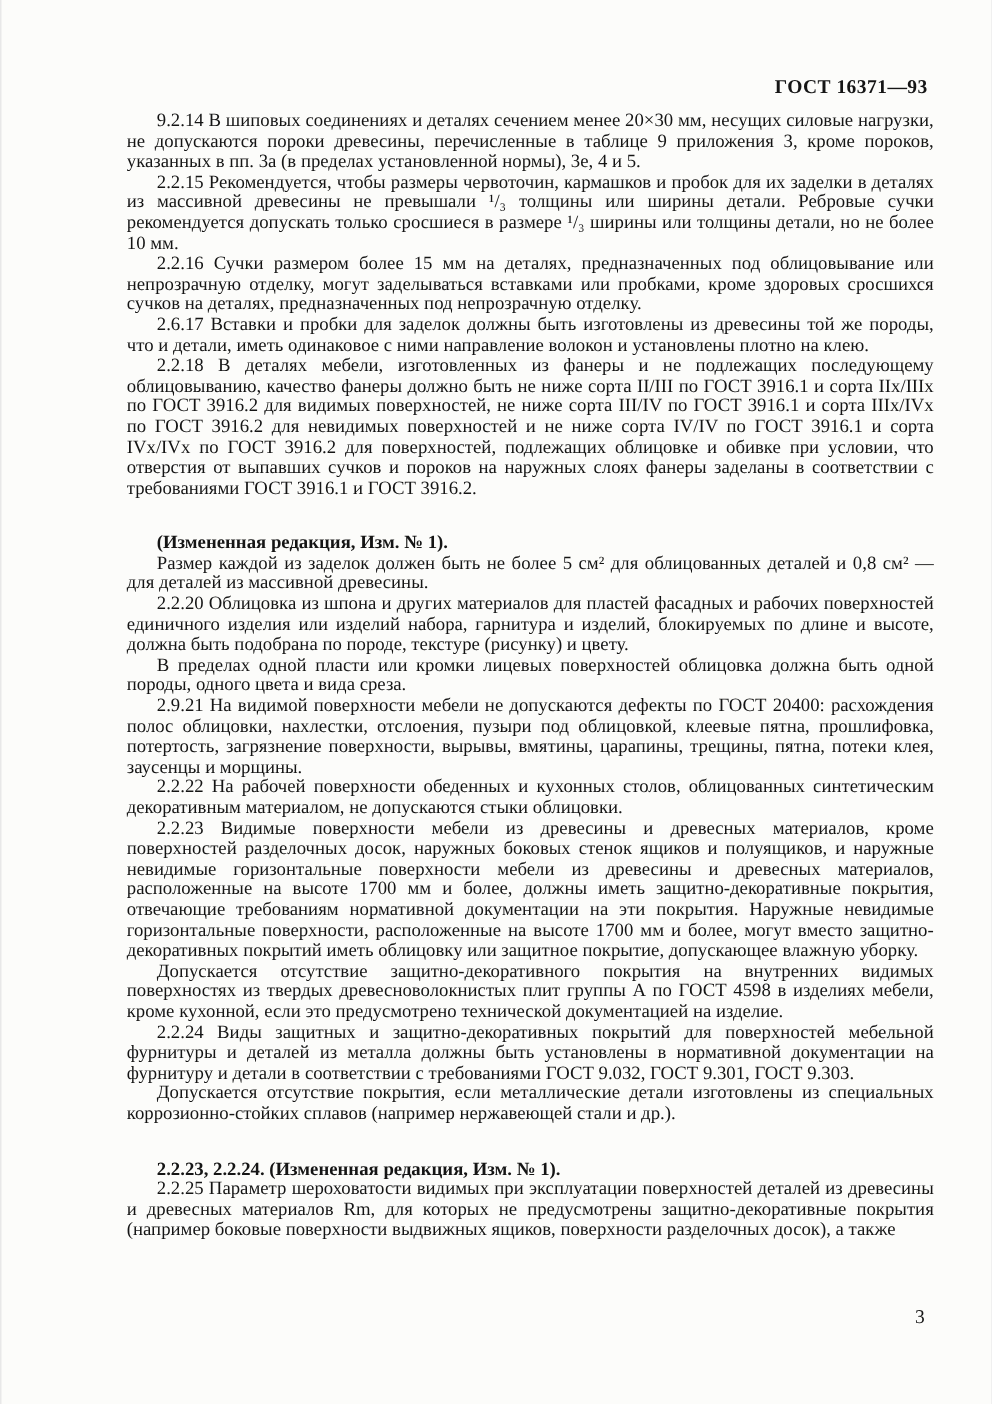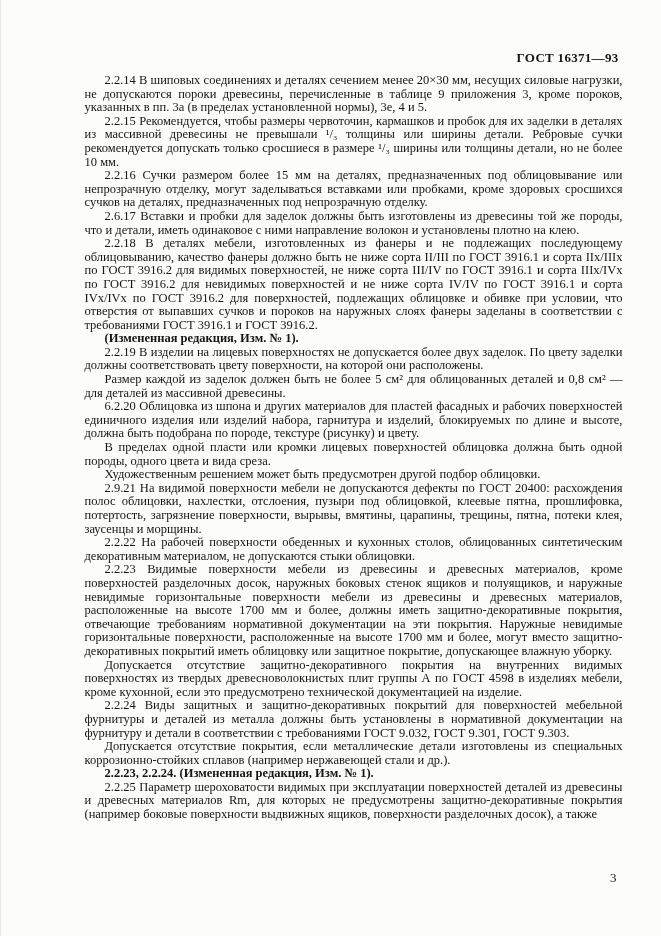--- a/index.html
+++ b/index.html
@@ -35,47 +35,46 @@
     line-height: 13.6px;
     text-align: justify;
   }
   .content p {
     margin: 0;
     padding: 0;
     text-indent: 20px;
   }
   .content p.bold {
     font-weight: bold;
+    margin-top: 23px;
   }
   .page-number {
     position: absolute;
     bottom: 50px;
     right: 44px;
     font-size: 13px;
   }
 </style>
 </head>
 <body>
 
 <div class="page">
 
   <div class="doc-header">ГОСТ 16371—93</div>
 
   <div class="content">
-    <p>2.2.14 В шиповых соединениях и деталях сечением менее 20×30 мм, несущих силовые нагрузки, не допускаются пороки древесины, перечисленные в таблице 9 приложения 3, кроме пороков, указанных в пп. 3а (в пределах установленной нормы), 3е, 4 и 5.</p>
+    <p>9.2.14 В шиповых соединениях и деталях сечением менее 20×30 мм, несущих силовые нагрузки, не допускаются пороки древесины, перечисленные в таблице 9 приложения 3, кроме пороков, указанных в пп. 3а (в пределах установленной нормы), 3е, 4 и 5.</p>
     <p>2.2.15 Рекомендуется, чтобы размеры червоточин, кармашков и пробок для их заделки в деталях из массивной древесины не превышали ¹/₃ толщины или ширины детали. Ребровые сучки рекомендуется допускать только сросшиеся в размере ¹/₃ ширины или толщины детали, но не более 10 мм.</p>
     <p>2.2.16 Сучки размером более 15 мм на деталях, предназначенных под облицовывание или непрозрачную отделку, могут заделываться вставками или пробками, кроме здоровых сросшихся сучков на деталях, предназначенных под непрозрачную отделку.</p>
     <p>2.6.17 Вставки и пробки для заделок должны быть изготовлены из древесины той же породы, что и детали, иметь одинаковое с ними направление волокон и установлены плотно на клею.</p>
     <p>2.2.18 В деталях мебели, изготовленных из фанеры и не подлежащих последующему облицовыванию, качество фанеры должно быть не ниже сорта II/III по ГОСТ 3916.1 и сорта IIх/IIIх по ГОСТ 3916.2 для видимых поверхностей, не ниже сорта III/IV по ГОСТ 3916.1 и сорта IIIх/IVх по ГОСТ 3916.2 для невидимых поверхностей и не ниже сорта IV/IV по ГОСТ 3916.1 и сорта IVх/IVх по ГОСТ 3916.2 для поверхностей, подлежащих облицовке и обивке при условии, что отверстия от выпавших сучков и пороков на наружных слоях фанеры заделаны в соответствии с требованиями ГОСТ 3916.1 и ГОСТ 3916.2.</p>
     <p class="bold">(Измененная редакция, Изм. № 1).</p>
-    <p>2.2.19 В изделии на лицевых поверхностях не допускается более двух заделок. По цвету заделки должны соответствовать цвету поверхности, на которой они расположены.</p>
     <p>Размер каждой из заделок должен быть не более 5 см² для облицованных деталей и 0,8 см² — для деталей из массивной древесины.</p>
-    <p>6.2.20 Облицовка из шпона и других материалов для пластей фасадных и рабочих поверхностей единичного изделия или изделий набора, гарнитура и изделий, блокируемых по длине и высоте, должна быть подобрана по породе, текстуре (рисунку) и цвету.</p>
+    <p>2.2.20 Облицовка из шпона и других материалов для пластей фасадных и рабочих поверхностей единичного изделия или изделий набора, гарнитура и изделий, блокируемых по длине и высоте, должна быть подобрана по породе, текстуре (рисунку) и цвету.</p>
     <p>В пределах одной пласти или кромки лицевых поверхностей облицовка должна быть одной породы, одного цвета и вида среза.</p>
-    <p>Художественным решением может быть предусмотрен другой подбор облицовки.</p>
     <p>2.9.21 На видимой поверхности мебели не допускаются дефекты по ГОСТ 20400: расхождения полос облицовки, нахлестки, отслоения, пузыри под облицовкой, клеевые пятна, прошлифовка, потертость, загрязнение поверхности, вырывы, вмятины, царапины, трещины, пятна, потеки клея, заусенцы и морщины.</p>
     <p>2.2.22 На рабочей поверхности обеденных и кухонных столов, облицованных синтетическим декоративным материалом, не допускаются стыки облицовки.</p>
     <p>2.2.23 Видимые поверхности мебели из древесины и древесных материалов, кроме поверхностей разделочных досок, наружных боковых стенок ящиков и полуящиков, и наружные невидимые горизонтальные поверхности мебели из древесины и древесных материалов, расположенные на высоте 1700 мм и более, должны иметь защитно-декоративные покрытия, отвечающие требованиям нормативной документации на эти покрытия. Наружные невидимые горизонтальные поверхности, расположенные на высоте 1700 мм и более, могут вместо защитно-декоративных покрытий иметь облицовку или защитное покрытие, допускающее влажную уборку.</p>
     <p>Допускается отсутствие защитно-декоративного покрытия на внутренних видимых поверхностях из твердых древесноволокнистых плит группы А по ГОСТ 4598 в изделиях мебели, кроме кухонной, если это предусмотрено технической документацией на изделие.</p>
     <p>2.2.24 Виды защитных и защитно-декоративных покрытий для поверхностей мебельной фурнитуры и деталей из металла должны быть установлены в нормативной документации на фурнитуру и детали в соответствии с требованиями ГОСТ 9.032, ГОСТ 9.301, ГОСТ 9.303.</p>
     <p>Допускается отсутствие покрытия, если металлические детали изготовлены из специальных коррозионно-стойких сплавов (например нержавеющей стали и др.).</p>
     <p class="bold">2.2.23, 2.2.24. (Измененная редакция, Изм. № 1).</p>
     <p>2.2.25 Параметр шероховатости видимых при эксплуатации поверхностей деталей из древесины и древесных материалов Rm, для которых не предусмотрены защитно-декоративные покрытия (например боковые поверхности выдвижных ящиков, поверхности разделочных досок), а также</p>
   </div>
 

